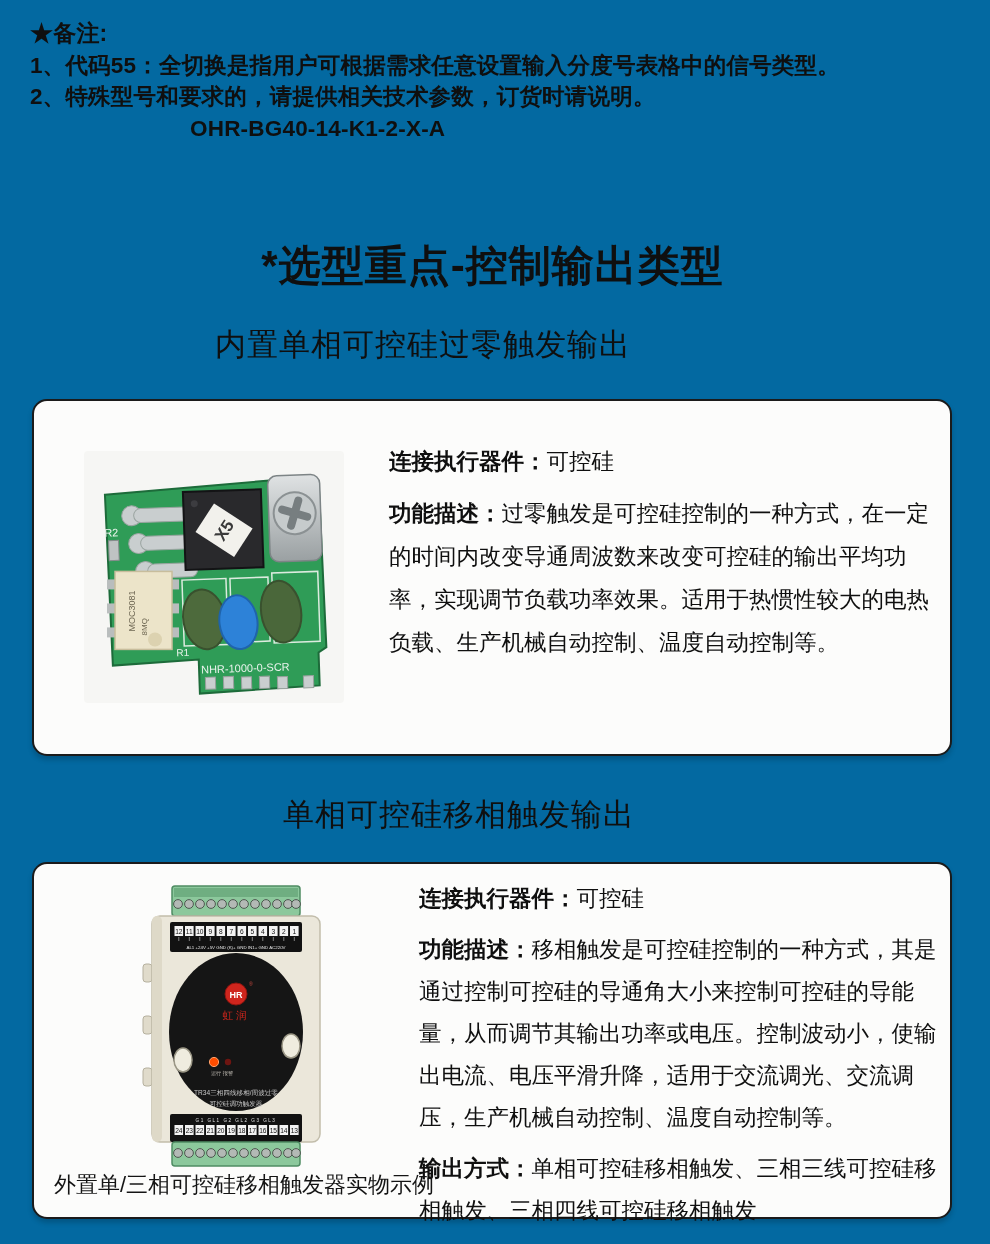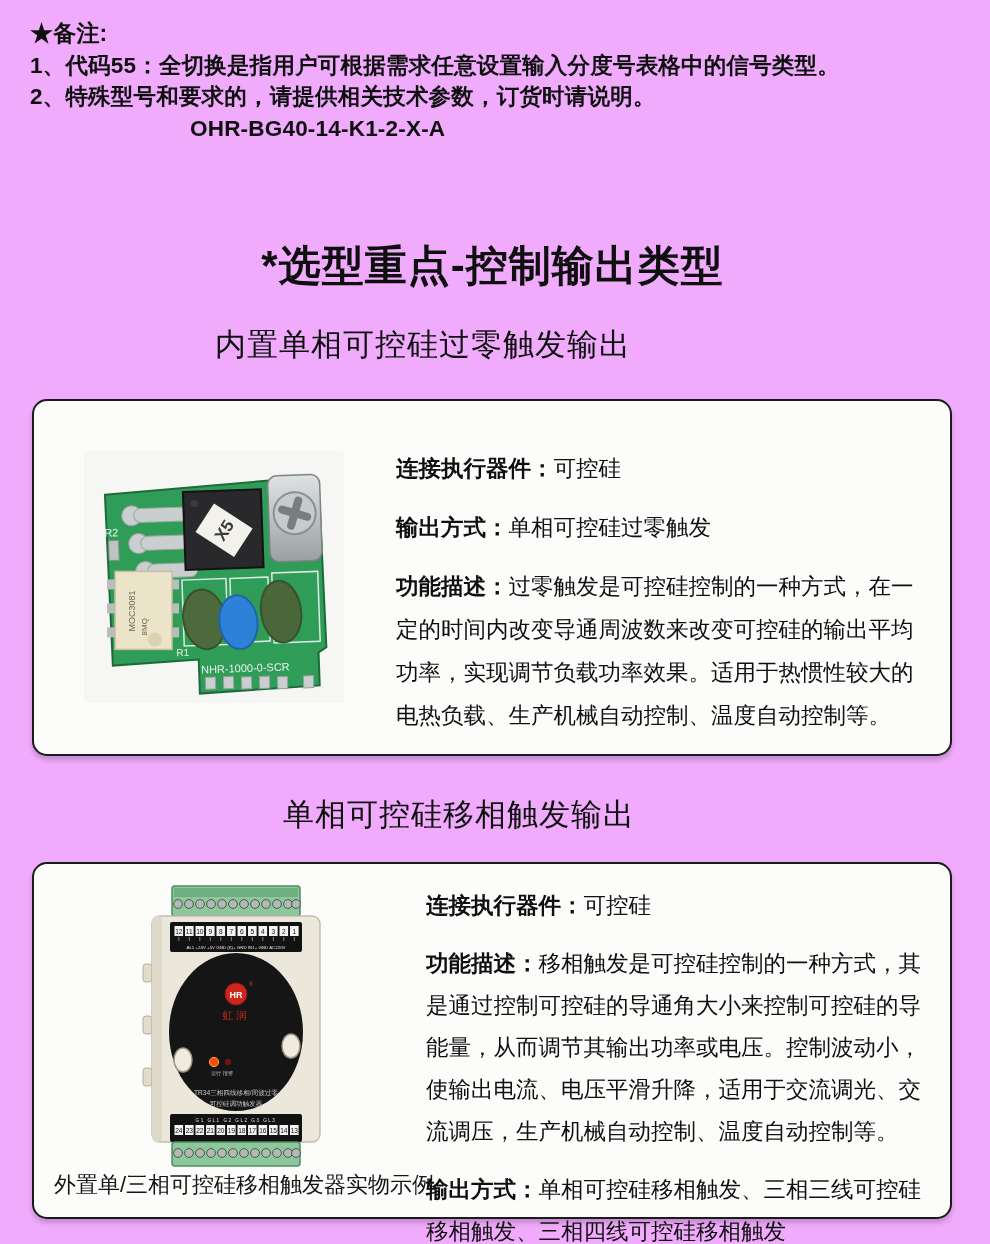--- a/index.html
+++ b/index.html
@@ -4,21 +4,21 @@
 <style>
   html,body{margin:0;padding:0;}
   body{
     font-family:"Liberation Sans", sans-serif;
     background:#e9e8e6;
     color:#0f0f0f;
   }
   .page{
     position:relative;
     width:990px;height:1244px;
-    background:#f0abfc;
+    background:#0369a1;
     overflow:hidden;
   }
   
   .notes{
     position:absolute;left:30px;top:18px;
     font-size:22.5px;font-weight:600;line-height:31.5px;
     letter-spacing:.2px;
   }
   .notes-header{font-size:23px;font-weight:700;}
   .note-indent{padding-left:160px;}
@@ -45,21 +45,21 @@
   .photo{position:absolute;}
   .photo.pcb{left:50px;top:50px;}
   .photo.device{left:96px;top:12px;}
   .caption{
     position:absolute;font-size:22px;font-weight:400;color:#141414;
     white-space:nowrap;
   }
   .caption.cap1{left:45px;top:302px;}
   .caption.cap2{left:20px;top:306px;}
   .spec{position:absolute;}
-  .spec p{margin:16px;}
+  .spec p{margin:9px;}
   .spec b{font-weight:700;}
   .spec.spec1{left:346px;top:30px;width:568px;font-size:22.5px;line-height:43px;}
   .spec.spec2{left:376px;top:5px;width:544px;font-size:22.5px;line-height:42px;}
   svg text{font-family:"Liberation Sans", sans-serif;}
 </style>
 </head>
 <body>
 
 <div class="page">
 
@@ -143,21 +143,20 @@
             <rect x="136" y="226" width="10" height="12"></rect>
           <rect x="154" y="227" width="10" height="12"></rect>
             <rect x="172" y="227" width="10" height="12"></rect>
           <rect x="190" y="228" width="10" height="12"></rect>
             <rect x="216" y="228" width="10" height="12"></rect>
         </g>
       </g>
     </svg>
     <div class="spec spec1">
       <p><b>连接执行器件：</b><span>可控硅</span></p>
-      <p><b>输出方式：</b><span>单相可控硅过零触发</span></p>
       <p><b>功能描述：</b><span>过零触发是可控硅控制的一种方式，在一定的时间内改变导通周波数来改变可控硅的输出平均功率，实现调节负载功率效果。适用于热惯性较大的电热负载、生产机械自动控制、温度自动控制等。</span></p>
     </div>
   </div>
 
   <h2 class="subtitle s2">单相可控硅移相触发输出</h2>
 
   <div class="card c2">
 
     <svg class="photo device" width="232" height="294" viewBox="0 0 232 294">
 

